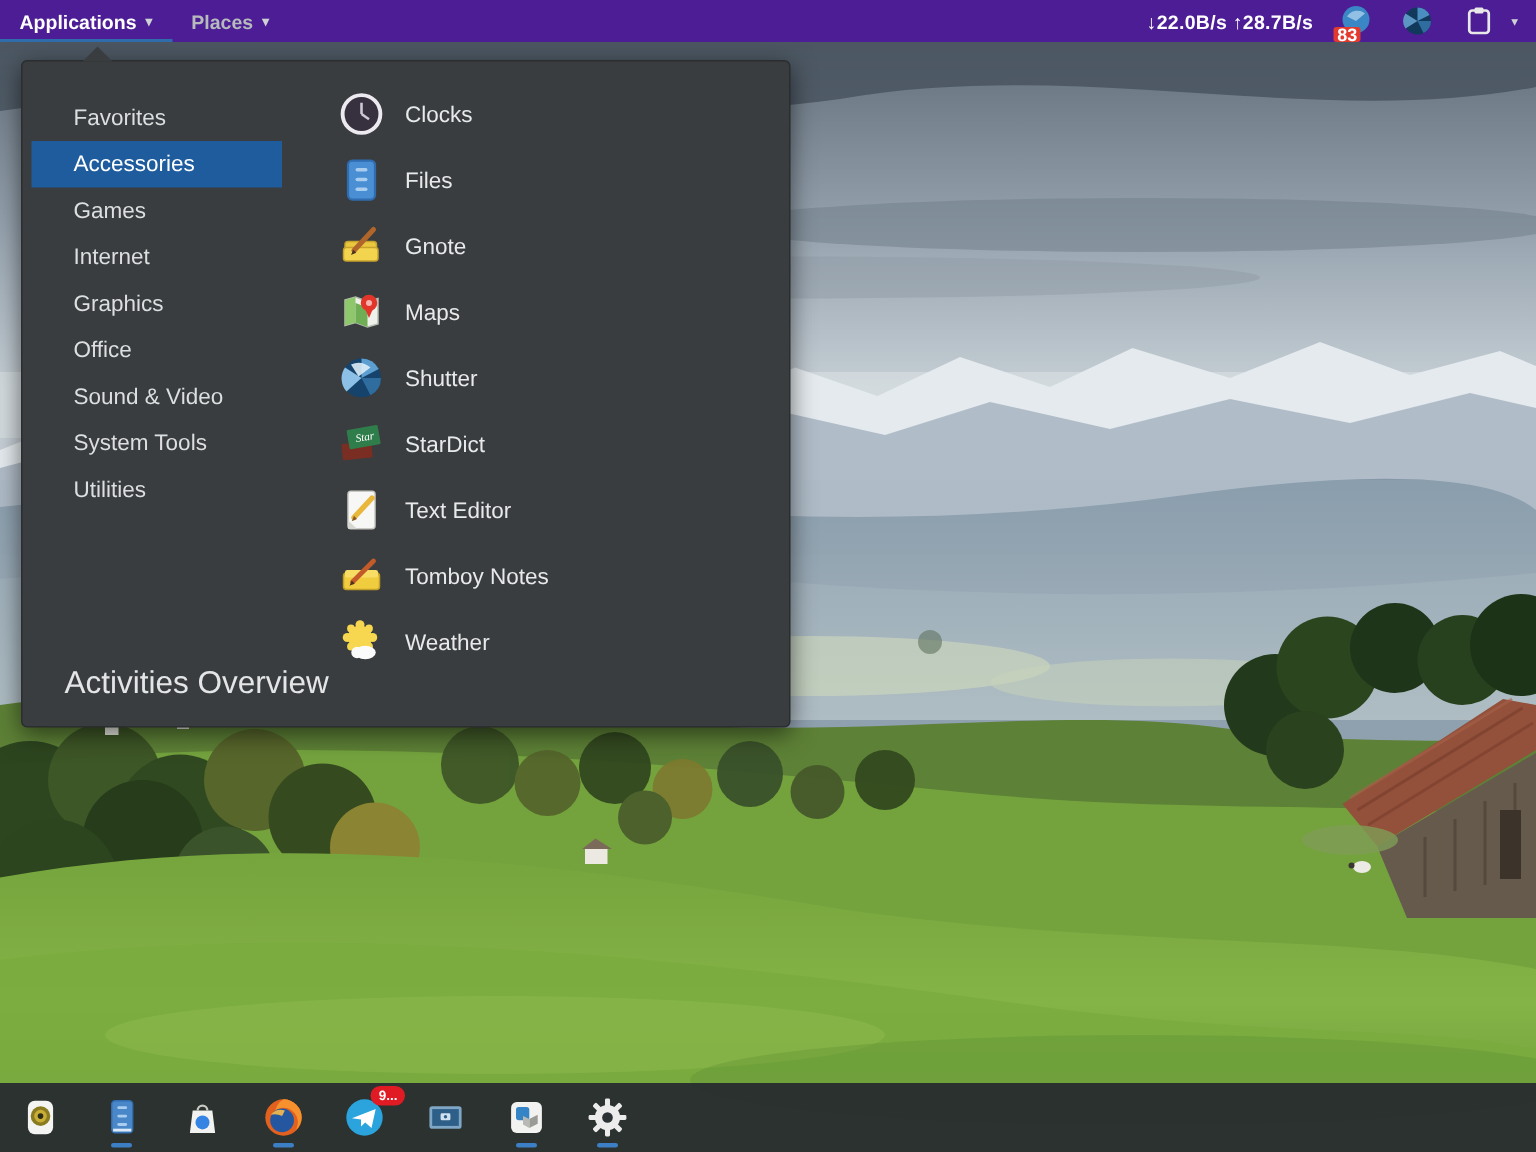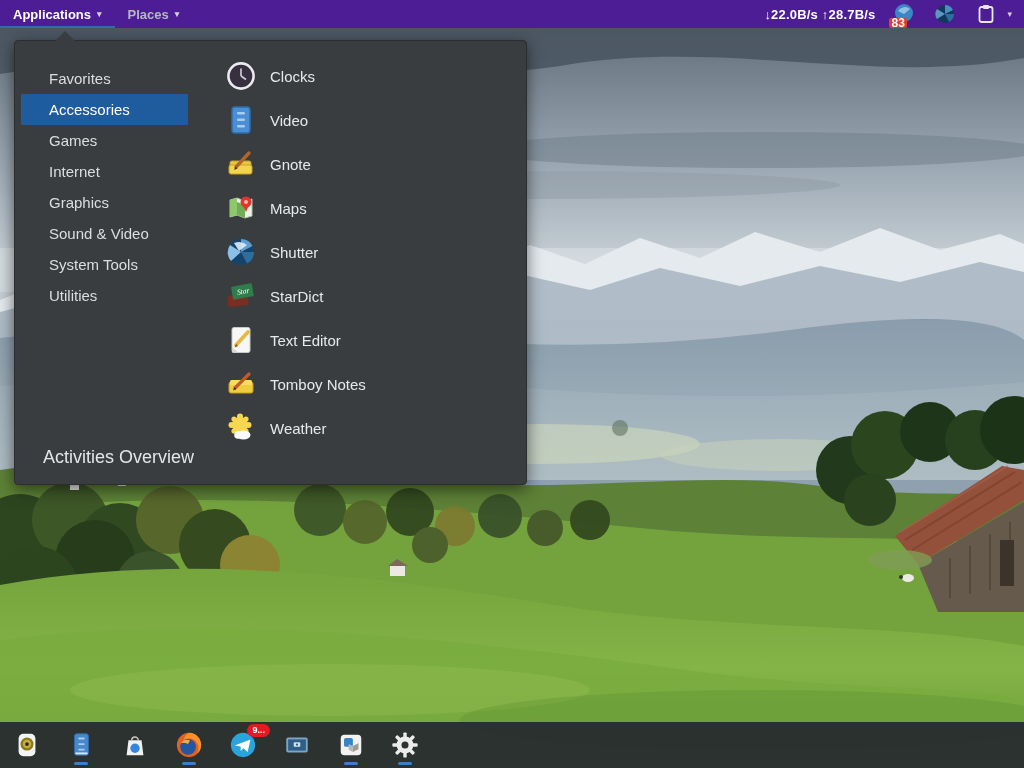--- a/index.html
+++ b/index.html
@@ -23,21 +23,21 @@
   
   .menu{position:absolute;left:14px;top:40px;width:511px;height:443px;z-index:30;
         background:#3a3d3f;border:1px solid #2b2d2e;border-radius:4px;
         box-shadow:0 4px 16px rgba(0,0,0,.55);}
   .menu::before{content:"";position:absolute;top:-10px;left:40px;
         border-left:10px solid transparent;border-right:10px solid transparent;
         border-bottom:10px solid #3a3d3f;}
   .cats{position:absolute;left:0;top:16px;width:167px;list-style:none;margin:6px;padding:0;}
   .cat{height:31px;line-height:31px;padding-left:28px;font-size:15px;color:#dcdedf;cursor:default;}
   .cat.selected{background:#1e5c9d;color:#ffffff;}
-  .activities{position:absolute;left:28px;bottom:16px;font-size:18px;color:#e4e5e6;cursor:default;}
+  .activities{position:absolute;left:28px;bottom:16px;font-size:21px;color:#e4e5e6;cursor:default;}
   .apps{position:absolute;left:196px;top:13px;right:8px;list-style:none;margin:0;padding:0;text-align:right;}
   .app-row{height:44px;display:flex;align-items:center;gap:13px;padding-left:14px;cursor:default;}
   .app-row .aicon{width:32px;height:32px;flex:0 0 32px;display:flex;align-items:center;justify-content:center;}
   .app-row .alabel{font-size:15px;color:#e8e9ea;}
 
   
   .dock{position:absolute;left:0;bottom:0;width:1024px;height:46px;background:rgba(40,45,47,.96);z-index:20;
         display:flex;align-items:flex-start;gap:24px;padding-left:12px;box-sizing:border-box;padding-top:8px;}
   .dock-item{position:relative;width:30px;display:flex;flex-direction:column;align-items:center;cursor:default;}
   .dock-item .dicon{width:30px;height:30px;display:flex;align-items:center;justify-content:center;}
@@ -198,20 +198,21 @@
     </div>
   </div>
 
   <div class="menu">
     <ul class="cats">
       <li class="cat">Favorites</li>
       <li class="cat selected">Accessories</li>
       <li class="cat">Games</li>
       <li class="cat">Internet</li>
       <li class="cat">Graphics</li>
+      <li class="cat">Office</li>
       <li class="cat">Sound &amp; Video</li>
       <li class="cat">System Tools</li>
       <li class="cat">Utilities</li>
     </ul>
     <div class="activities">Activities Overview</div>
 
     <ul class="apps">
       <li class="app-row">
         <span class="aicon">
           <svg width="32" height="32" viewBox="0 0 32 32">
@@ -225,21 +226,21 @@
       </li>
       <li class="app-row">
         <span class="aicon">
           <svg width="32" height="32" viewBox="0 0 32 32">
             <rect x="7" y="3" width="18" height="26" rx="3" fill="#4a8fd4" stroke="#2f6cb0" stroke-width="1.5"></rect>
             <rect x="12" y="8" width="8" height="2.4" rx="1.2" fill="#a9cdef"></rect>
             <rect x="12" y="14.5" width="8" height="2.4" rx="1.2" fill="#a9cdef"></rect>
             <rect x="12" y="21" width="8" height="2.4" rx="1.2" fill="#a9cdef"></rect>
           </svg>
         </span>
-        <span class="alabel">Video</span>
+        <span class="alabel">Files</span>
       </li>
       <li class="app-row">
         <span class="aicon">
           <svg width="32" height="32" viewBox="0 0 32 32">
             <rect x="5" y="13" width="21" height="10" rx="2" fill="#e9c73f" stroke="#c7a32c"></rect>
             <rect x="4" y="17" width="23" height="9" rx="2" fill="#f3d44e" stroke="#c7a32c"></rect>
             <line x1="11" y1="19" x2="24" y2="5" stroke="#b0652a" stroke-width="3.4" stroke-linecap="round"></line>
             <polygon points="9,22 12.5,20.5 10.5,18.5" fill="#4a3320"></polygon>
           </svg>
         </span>

